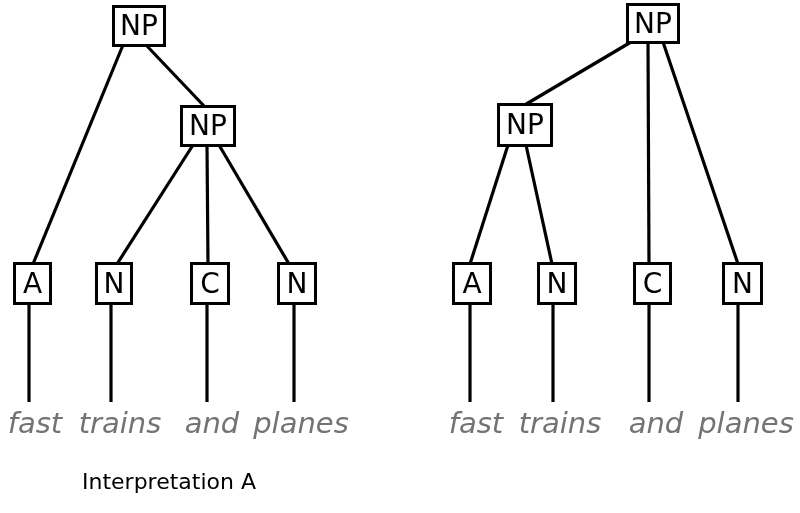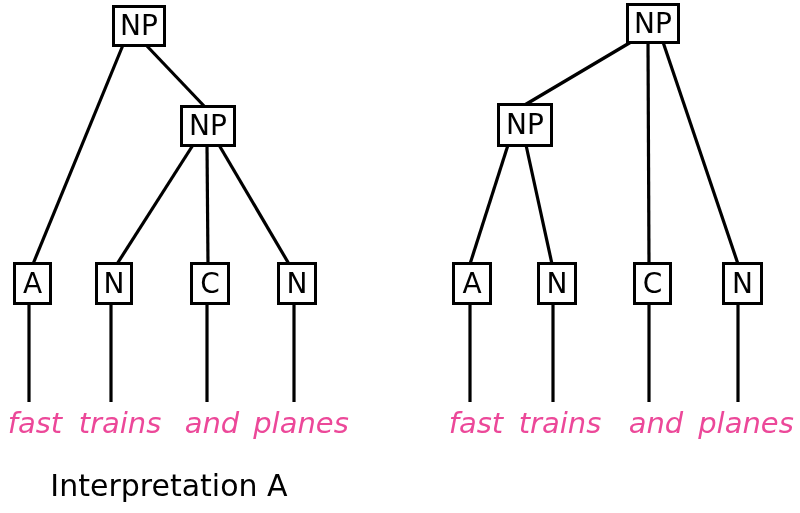--- a/index.html
+++ b/index.html
@@ -33,28 +33,28 @@
     font-size: 28px;
     line-height: 1;
     z-index: 2;
   }
   .word {
     position: absolute;
     transform: translateX(-50%);
     font-style: italic;
     font-size: 29px;
     line-height: 1;
-    color: #ec4899;
+    color: #737373;
     white-space: nowrap;
     z-index: 2;
   }
   .caption {
     position: absolute;
     transform: translateX(-50%);
-    font-size: 30px;
+    font-size: 22px;
     line-height: 1;
     color: #000000;
     white-space: nowrap;
     z-index: 2;
   }
 </style>
 </head>
 <body>
 
 <div class="canvas">

